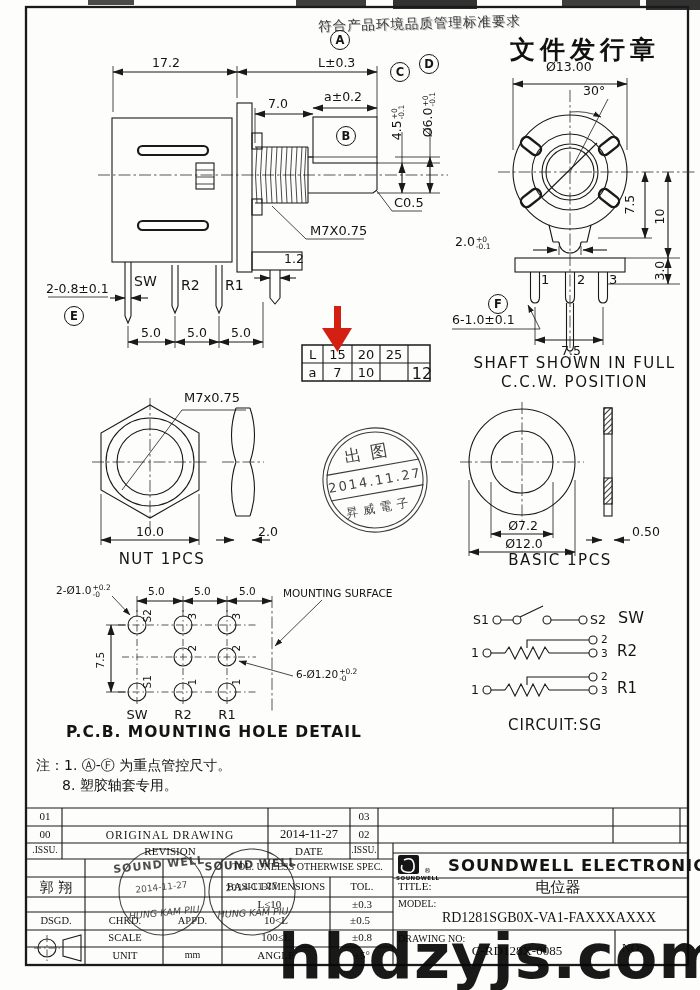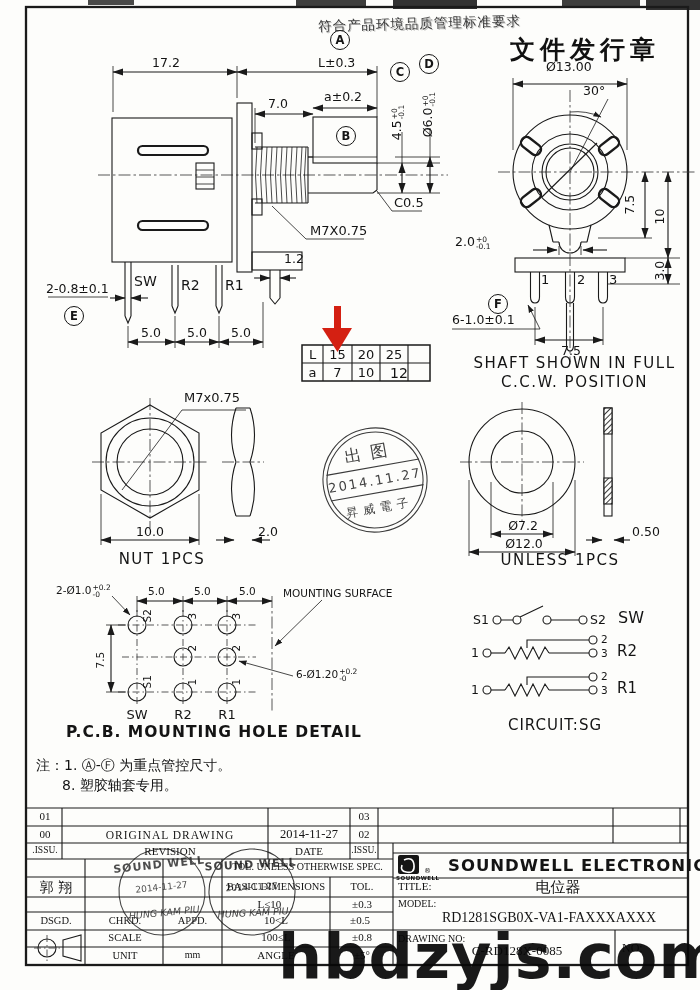--- a/index.html
+++ b/index.html
@@ -311,31 +311,31 @@
   <div class="lbl c cap" style="left:462px;top:356px;width:225px">SHAFT SHOWN IN FULL</div>
   <div class="lbl c cap" style="left:462px;top:375px;width:225px">C.C.W. POSITION</div>
 
   <div class="lbl c" style="left:303px;top:348px;width:19px;font-size:13px">L</div>
   <div class="lbl c" style="left:324px;top:348px;width:27px;font-size:13px">15</div>
   <div class="lbl c" style="left:353px;top:348px;width:26px;font-size:13px">20</div>
   <div class="lbl c" style="left:381px;top:348px;width:26px;font-size:13px">25</div>
   <div class="lbl c" style="left:303px;top:366px;width:19px;font-size:13px">a</div>
   <div class="lbl c" style="left:324px;top:366px;width:27px;font-size:13px">7</div>
   <div class="lbl c" style="left:353px;top:366px;width:26px;font-size:13px">10</div>
-  <div class="lbl c" style="left:379px;top:366px;width:40px;font-size:14px">12</div>
+  <div class="lbl c" style="left:402px;top:366px;width:40px;font-size:16px">12</div>
 
   <div class="lbl" style="left:184px;top:391px;font-size:13px">M7x0.75</div>
   <div class="lbl" style="left:136px;top:525px">10.0</div>
   <div class="lbl" style="left:258px;top:525px">2.0</div>
   <div class="lbl c cap" style="left:102px;top:552px;width:120px">NUT 1PCS</div>
 
   <div class="lbl c" style="left:498px;top:519px;width:50px">Ø7.2</div>
   <div class="lbl c" style="left:495px;top:537px;width:58px">Ø12.0</div>
   <div class="lbl" style="left:632px;top:525px">0.50</div>
-  <div class="lbl c cap" style="left:486px;top:553px;width:148px">UNLESS 1PCS</div>
+  <div class="lbl c cap" style="left:486px;top:553px;width:148px">BASIC 1PCS</div>
 
   <div class="lbl sm" style="left:56px;top:584px"><span>2-Ø1.0</span><span class="ts">
         <span>+0.2</span>
         <span>-0</span>
       </span></div>
   <div class="lbl sm" style="left:148px;top:586px">5.0</div>
   <div class="lbl sm" style="left:194px;top:586px">5.0</div>
   <div class="lbl sm" style="left:239px;top:586px">5.0</div>
   <div class="lbl sm" style="left:283px;top:588px">MOUNTING SURFACE</div>
   <div class="lbl rot sm" style="left:89px;top:651px;width:24px">7.5</div>

